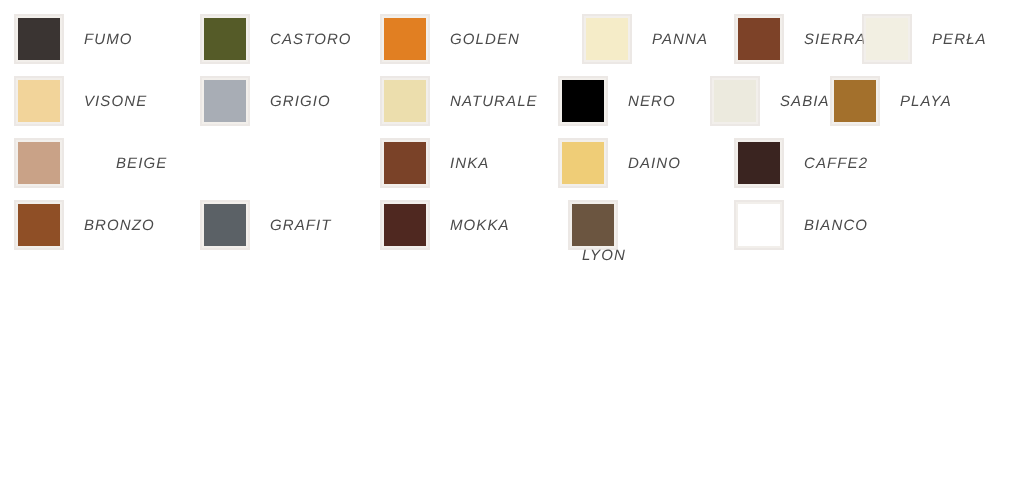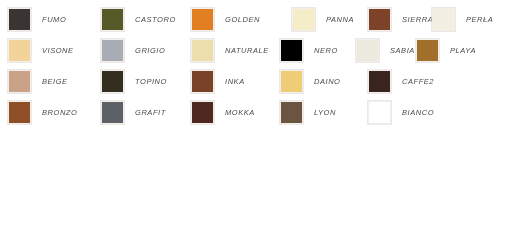--- a/index.html
+++ b/index.html
@@ -54,39 +54,35 @@
 
 <div id="palette-grid">
     <div class="swatch-cell" style="left: 8px; top: 8px;">
       <div class="swatch-chip" style="background: rgb(58, 52, 50);"></div>
       <span class="swatch-label">FUMO</span>
     </div>
     <div class="swatch-cell" style="left: 8px; top: 39px;">
       <div class="swatch-chip" style="background: rgb(242, 212, 154);"></div>
       <span class="swatch-label">VISONE</span>
     </div>
-    <div class="swatch-cell" style="left: 8px; top: 70px;">
+    <div class="swatch-cell" style="left: 8px; top: 70px; gap: 16px;">
       <div class="swatch-chip" style="background: rgb(201, 162, 135);"></div>
       <span class="swatch-label">BEIGE</span>
     </div>
     <div class="swatch-cell" style="left: 8px; top: 101px;">
       <div class="swatch-chip" style="background: rgb(143, 79, 38);"></div>
       <span class="swatch-label">BRONZO</span>
     </div>
     <div class="swatch-cell" style="left: 101px; top: 8px;">
       <div class="swatch-chip" style="background: rgb(85, 91, 40);"></div>
       <span class="swatch-label">CASTORO</span>
     </div>
     <div class="swatch-cell" style="left: 101px; top: 39px;">
       <div class="swatch-chip" style="background: rgb(168, 173, 181);"></div>
       <span class="swatch-label">GRIGIO</span>
-    </div>
-    <div class="swatch-cell" style="left: 101px; top: 70px;">
-      <div class="swatch-chip" style="background: rgb(51, 45, 31);"></div>
-      <span class="swatch-label">TOPINO</span>
     </div>
     <div class="swatch-cell" style="left: 101px; top: 101px;">
       <div class="swatch-chip" style="background: rgb(91, 97, 102);"></div>
       <span class="swatch-label">GRAFIT</span>
     </div>
     <div class="swatch-cell" style="left: 191px; top: 8px;">
       <div class="swatch-chip" style="background: rgb(225, 127, 34);"></div>
       <span class="swatch-label">GOLDEN</span>
     </div>
     <div class="swatch-cell" style="left: 191px; top: 39px;">
@@ -106,21 +102,21 @@
       <span class="swatch-label">PANNA</span>
     </div>
     <div class="swatch-cell" style="left: 280px; top: 39px;">
       <div class="swatch-chip" style="background: rgb(0, 0, 0);"></div>
       <span class="swatch-label">NERO</span>
     </div>
     <div class="swatch-cell" style="left: 280px; top: 70px;">
       <div class="swatch-chip" style="background: rgb(239, 205, 119);"></div>
       <span class="swatch-label">DAINO</span>
     </div>
-    <div class="swatch-cell" style="left: 280px; top: 101px;">
+    <div class="swatch-cell" style="left: 280px; top: 101px; flex-direction: column;">
       <div class="swatch-chip" style="background: rgb(107, 85, 64);"></div>
       <span class="swatch-label">LYON</span>
     </div>
     <div class="swatch-cell" style="left: 368px; top: 8px;">
       <div class="swatch-chip" style="background: rgb(125, 66, 40);"></div>
       <span class="swatch-label">SIERRA</span>
     </div>
     <div class="swatch-cell" style="left: 356px; top: 39px;">
       <div class="swatch-chip" style="background: rgb(236, 234, 222);"></div>
       <span class="swatch-label">SABIA</span>

